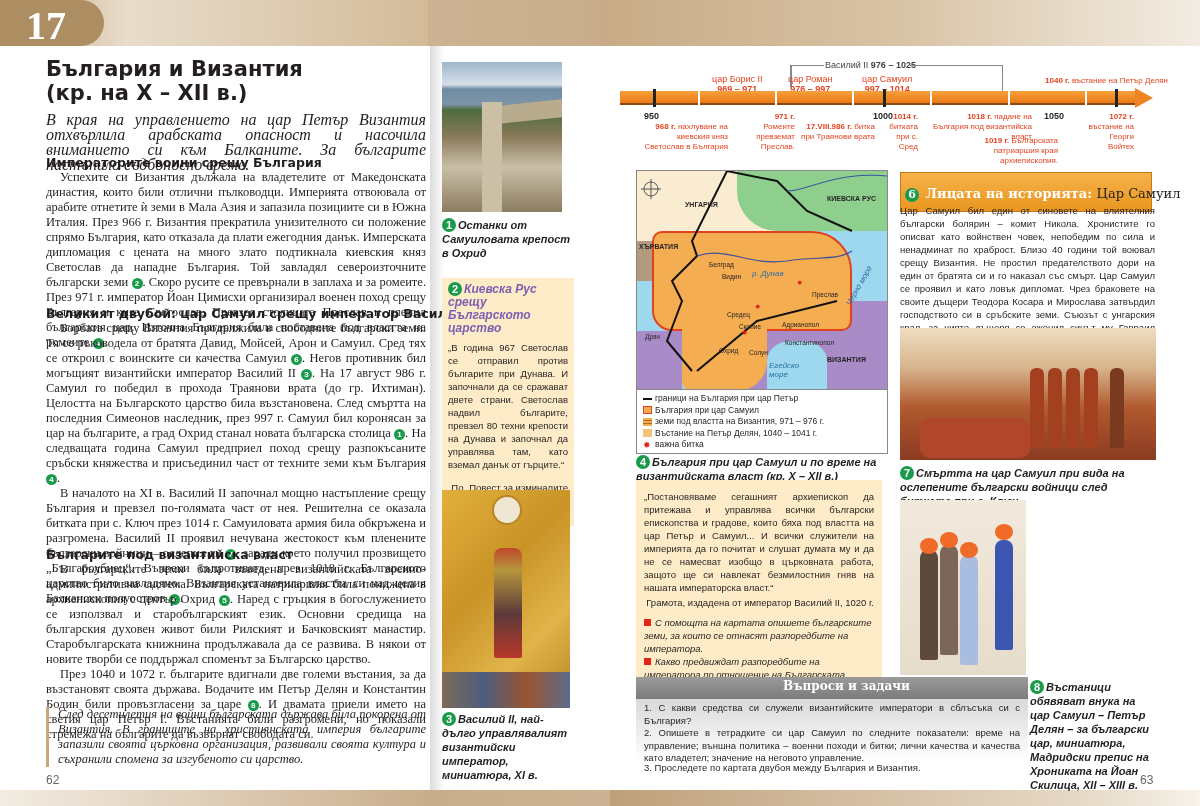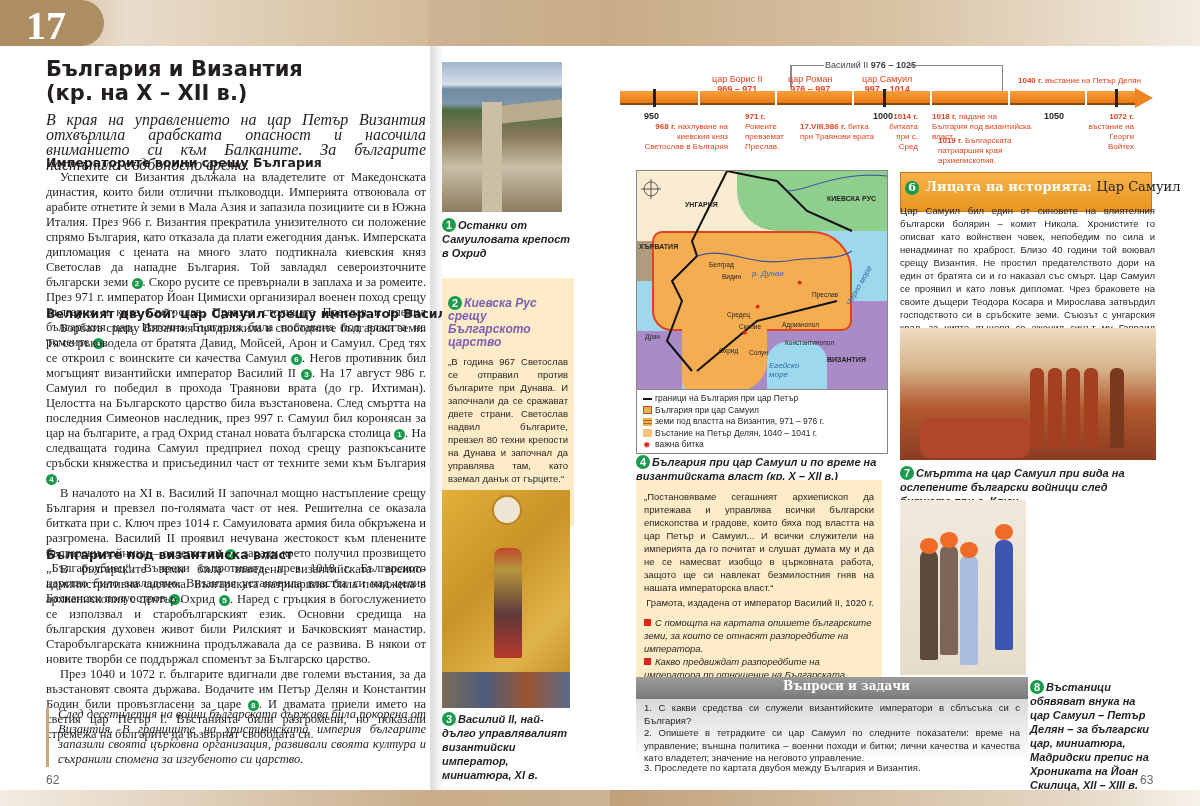--- a/index.html
+++ b/index.html
@@ -27,57 +27,57 @@
   .summary { position: absolute; left: 46px; top: 707px; width: 380px; padding-left: 9px; border-left: 3px solid #c9a77b; font-style: italic; font-size: 12.5px; line-height: 15px; text-align: justify; }
   .page-num { position: absolute; top: 773px; font-family: "Liberation Sans", sans-serif; font-size: 12px; color: #666; }
 
   .photo { position: absolute; overflow: hidden; }
   .photo.fortress { left: 442px; top: 62px; width: 120px; height: 150px; background: linear-gradient(180deg, #9fb6cc 0%, #d6dfe8 15%, #6f8ba3 18%, #7e95a8 28%, #4e6b3e 32%, #8a7a5a 50%, #c9bfa8 70%, #8c7d60 100%); }
   .photo.fortress .wall { position: absolute; left: 40px; top: 40px; width: 20px; height: 110px; background: #cbbfa6; }
   .photo.fortress .wall2 { position: absolute; left: 58px; top: 40px; width: 70px; height: 18px; background: #b9ab8e; transform: skewY(-6deg); }
   .caption { position: absolute; font-family: "Liberation Sans", sans-serif; font-weight: bold; font-style: italic; font-size: 11px; line-height: 14px; color: #231f20; }
   .cap-num { display: inline-block; width: 14px; height: 14px; border-radius: 50%; background: #1a9b4b; color: #fff; font-style: normal; text-align: center; font-size: 11px; line-height: 14px; margin-right: 2px; }
 
-  .source-box { position: absolute; left: 442px; top: 278px; width: 132px; height: 248px; background: #fdecc7; padding: 18px 6px; }
+  .source-box { position: absolute; left: 442px; top: 278px; width: 132px; height: 248px; background: #fdecc7; padding: 4px 6px; }
   .source-title { font-family: "Liberation Sans", sans-serif; font-weight: bold; font-style: italic; font-size: 12px; line-height: 13px; color: #7b5fb2; }
   .source-text { margin-top: 6px; font-family: "Liberation Sans", sans-serif; font-size: 9.5px; line-height: 13px; text-align: justify; color: #231f20; }
   .source-cite { margin-top: 10px; font-family: "Liberation Sans", sans-serif; font-size: 9.5px; line-height: 13px; text-align: right; }
 
   .photo.basil { left: 442px; top: 490px; width: 128px; height: 218px; background: linear-gradient(135deg, #e2b03a 0%, #c99327 40%, #e0b449 70%, #b88424 100%); }
   .basil .figure { position: absolute; left: 52px; top: 58px; width: 28px; height: 110px; background: linear-gradient(180deg, #c0492b 0%, #b5963d 20%, #5d3a3a 60%, #b8372a 100%); border-radius: 8px 8px 2px 2px; }
   .basil .halo { position: absolute; left: 50px; top: 5px; width: 30px; height: 30px; border-radius: 50%; background: #f0e6d4; border: 2px solid #b88424; }
   .basil .ground { position: absolute; left: 0; top: 182px; width: 128px; height: 36px; background: linear-gradient(90deg, #7b6b5a, #4d5d7c, #9a5530, #5b6b8c); }
 
   .timeline { position: absolute; left: 620px; top: 60px; width: 540px; height: 100px; font-family: "Liberation Sans", sans-serif; }
   .tl-bar { position: absolute; left: 0; top: 31px; width: 515px; height: 14px; background: linear-gradient(180deg, #f6a03c, #e87a15); border-bottom: 2px solid #8a4a10; }
   .tl-arrow { position: absolute; left: 515px; top: 28px; width: 0; height: 0; border-top: 10px solid transparent; border-bottom: 10px solid transparent; border-left: 18px solid #ee8520; }
   .tl-sep { position: absolute; top: 31px; width: 2px; height: 14px; background: #fff; }
   .tl-major { position: absolute; top: 29px; width: 3px; height: 18px; background: #222; }
   .tl-year { position: absolute; top: 51px; font-size: 9px; font-weight: bold; color: #231f20; }
-  .tl-ev { position: absolute; font-size: 8px; line-height: 10px; color: #e2431f; }
+  .tl-ev { position: absolute; font-size: 8px; line-height: 10px; color: #e2431f; text-align: right; }
   .tl-ev b { font-weight: bold; }
   .tl-reign { position: absolute; font-size: 9px; line-height: 10px; color: #e2431f; text-align: center; }
   .tl-basil { position: absolute; left: 205px; top: 0; font-size: 9px; color: #444; }
 
   .map { position: absolute; left: 636px; top: 170px; width: 252px; height: 220px; overflow: hidden; background: #9dd8ee; border: 1px solid #888; }
   .map .ungaria { position: absolute; left: 0; top: 0; width: 160px; height: 85px; background: #f9ecd0; }
   .map .rus { position: absolute; left: 100px; top: 0; width: 152px; height: 60px; background: #8fcf8e; border-radius: 0 0 0 40px; }
   .map .croatia { position: absolute; left: 0; top: 70px; width: 50px; height: 40px; background: #b19a7e; }
   .map .bulgaria { position: absolute; left: 15px; top: 60px; width: 200px; height: 100px; background: #f5ad52; border: 2px solid #e2431f; border-radius: 10px 40px 10px 20px; }
   .map .bulgaria2 { position: absolute; left: 45px; top: 120px; width: 85px; height: 100px; background: #f5ad52; border-radius: 0 0 30px 10px; }
   .map .byz { position: absolute; left: 110px; top: 130px; width: 142px; height: 90px; background: #a98cc7; border-radius: 20px 0 0 0; }
   .map .byz2 { position: absolute; left: 0; top: 160px; width: 45px; height: 60px; background: #a98cc7; }
   .map .aegean { position: absolute; left: 130px; top: 170px; width: 60px; height: 50px; background: #9dd8ee; border-radius: 40% 40% 0 0; }
   .map .lbl { position: absolute; font-family: "Liberation Sans", sans-serif; font-size: 7px; font-weight: bold; color: #231f20; }
   .map .lbl.sea { font-weight: normal; font-style: italic; color: #2d6fa8; font-size: 8px; }
   .map .city { position: absolute; font-family: "Liberation Sans", sans-serif; font-size: 6.5px; color: #231f20; }
   .map-legend { position: absolute; left: 636px; top: 390px; width: 252px; height: 64px; background: #fff; border: 1px solid #888; border-top: none; padding: 3px 6px; font-family: "Liberation Sans", sans-serif; font-size: 8.5px; line-height: 11.5px; }
   .lg-sw { display: inline-block; width: 9px; height: 8px; margin-right: 3px; vertical-align: middle; }
 
-  .persona-head { position: absolute; left: 900px; top: 172px; width: 252px; height: 40px; background: linear-gradient(180deg, #f6b24a, #e8961e); border: 1px solid #c7781a; font-family: "DejaVu Serif", serif; font-weight: bold; font-size: 13px; color: #fff; padding: 6px 4px; white-space: nowrap; }
+  .persona-head { position: absolute; left: 900px; top: 172px; width: 252px; height: 40px; background: linear-gradient(180deg, #f6b24a, #e8961e); border: 1px solid #c7781a; font-family: "DejaVu Serif", serif; font-weight: bold; font-size: 13px; color: #fff; padding: 13px 4px; white-space: nowrap; }
   .persona-head .dark { color: #231f20; font-weight: normal; }
   .persona-text { position: absolute; left: 900px; top: 204px; width: 255px; font-family: "Liberation Sans", sans-serif; font-size: 9.5px; line-height: 13px; text-align: justify; }
 
   .photo.death { left: 900px; top: 328px; width: 256px; height: 132px; background: linear-gradient(180deg, #efdcc1 0%, #d7b58d 30%, #b15a2f 60%, #8b3b22 100%); }
   .death .p { position: absolute; top: 40px; width: 14px; height: 80px; background: #a3401f; border-radius: 6px 6px 0 0; }
   .death .bed { position: absolute; left: 20px; top: 90px; width: 110px; height: 40px; background: #b1472a; border-radius: 10px; }
 
   .church-box { position: absolute; left: 636px; top: 480px; width: 246px; height: 197px; background: #fdecc7; padding: 6px 8px; }
   .church-title { font-family: "Liberation Sans", sans-serif; font-weight: bold; font-style: italic; font-size: 12px; color: #7b5fb2; }
   .church-text { margin-top: 4px; font-family: "Liberation Sans", sans-serif; font-size: 9.5px; line-height: 13px; text-align: justify; }

